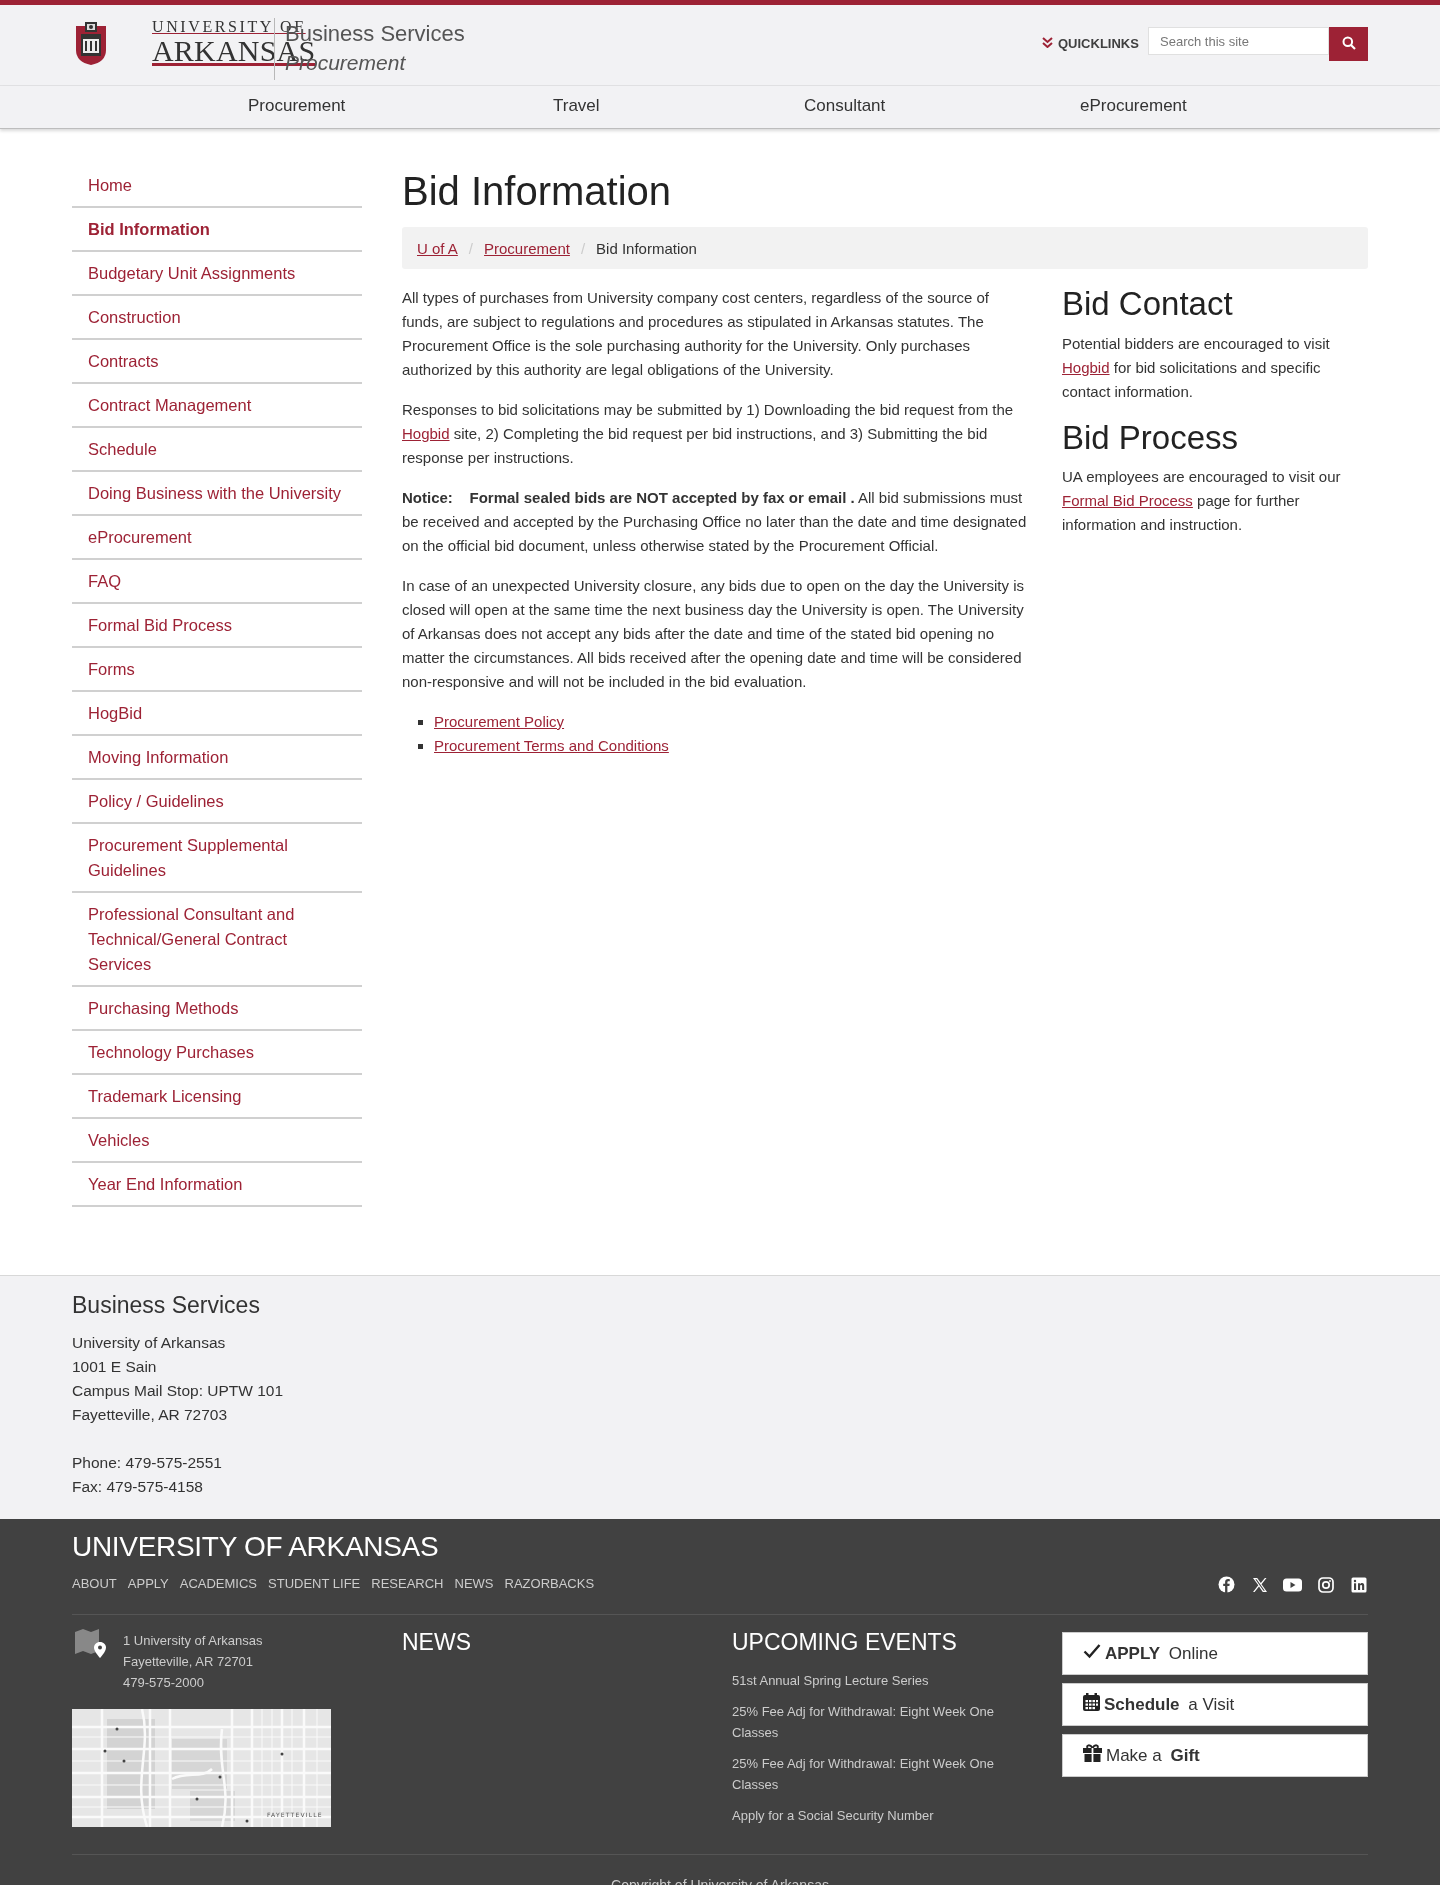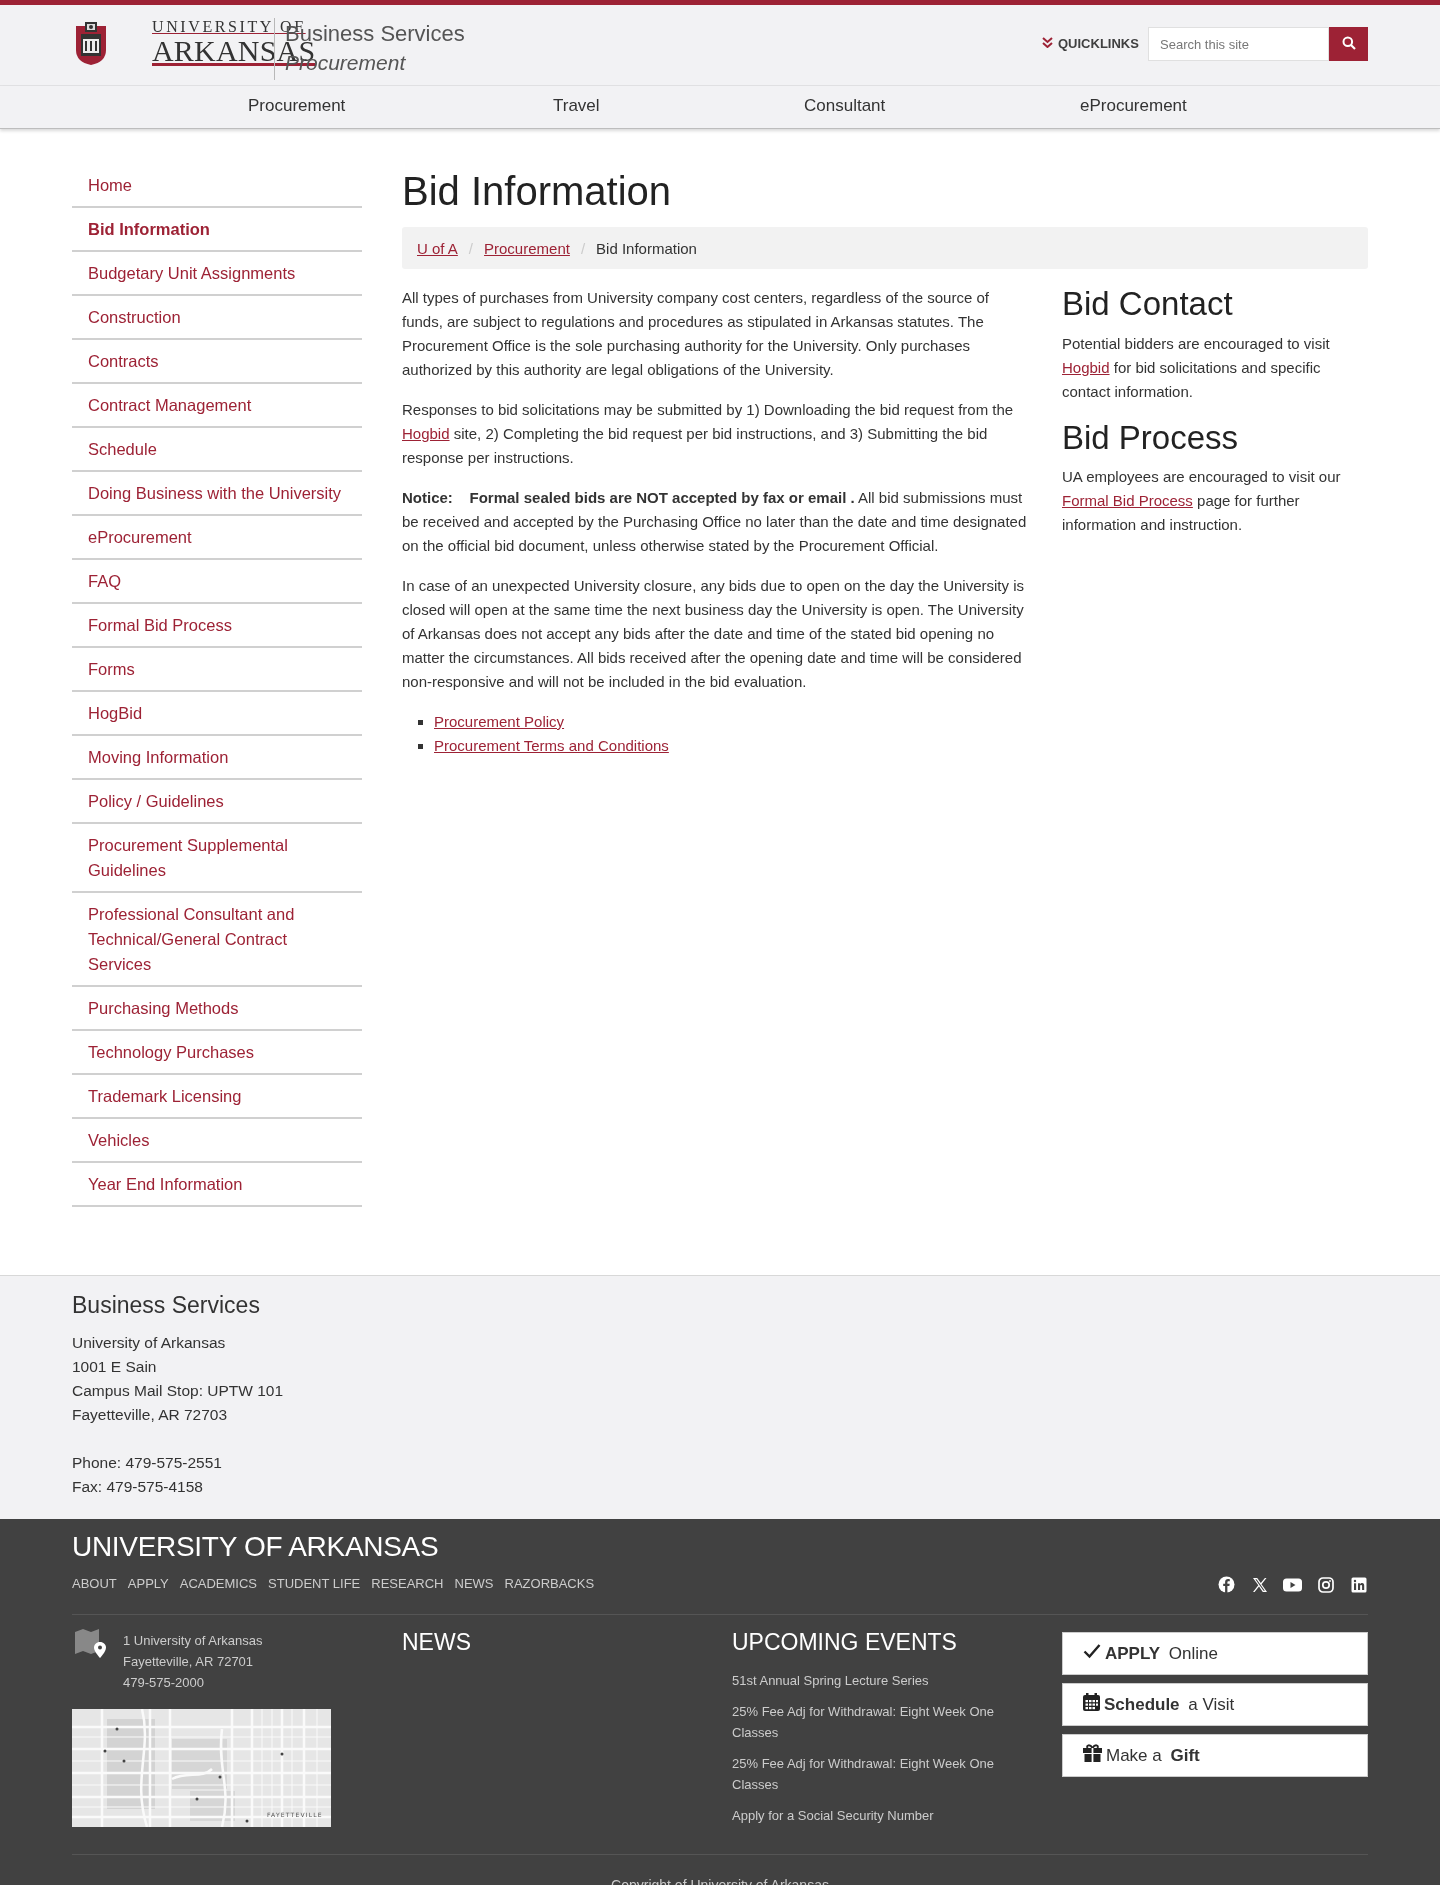--- a/index.html
+++ b/index.html
@@ -14,21 +14,21 @@
   .logo-seal { width: 34px; height: 46px; position: relative; }
   .logo-text { margin-left: 8px; font-family: "Liberation Serif", "DejaVu Serif", serif; color: #333; line-height: 1; }
   .logo-text .l1 { font-size: 16px; letter-spacing: 2.6px; display: block; }
   .logo-text .l2 { font-size: 30px; letter-spacing: 0.2px; display: block; margin-top: 1px; }
   .logo-divider { position: absolute; left: 274px; top: 13px; width: 1px; height: 62px; background: #b8b8b8; }
   .site-title { position: absolute; left: 285px; top: 15px; color: #555; line-height: 1.3; }
   .site-title .t1 { font-size: 22px; display: block; }
   .site-title .t2 { font-size: 21px; font-style: italic; display: block; }
   .quicklinks { position: absolute; left: 1042px; top: 31px; color: #404040; font-weight: bold; font-size: 13px; display: flex; align-items: center; gap: 5px; cursor: pointer; }
   .search-wrap { position: absolute; left: 1148px; top: 22px; display: flex; }
-  .search-input { width: 181px; height: 34px; border: 1px solid #e0e0e0; background: #fff; padding: 4px 11px; font-size: 13px; font-family: "Liberation Sans", sans-serif; color: #666; }
+  .search-input { width: 181px; height: 28px; border: 1px solid #e0e0e0; background: #fff; padding: 4px 11px; font-size: 13px; font-family: "Liberation Sans", sans-serif; color: #666; }
   .search-input::placeholder { color: #777; }
   .search-btn { width: 39px; height: 34px; background: #9d2235; border: none; display: flex; align-items: center; justify-content: center; cursor: pointer; }
 
   .mainnav { height: 43px; background: #f2f2f4; border-bottom: 1px solid #bdbdbd; box-shadow: 0 2px 3px rgba(0,0,0,0.15); position: relative; }
   .mainnav a { position: absolute; top: 10px; color: #333; text-decoration: none; font-size: 17px; }
 
   
   .content { position: relative; height: 1146px; }
   .sidebar { position: absolute; left: 72px; top: 35px; width: 290px; }
   .side-item { display: block; padding: 9px 16px 8px 16px; border-bottom: 2px solid #d0d0d0; color: #9d2235; text-decoration: none; font-size: 16.5px; line-height: 25px; }

